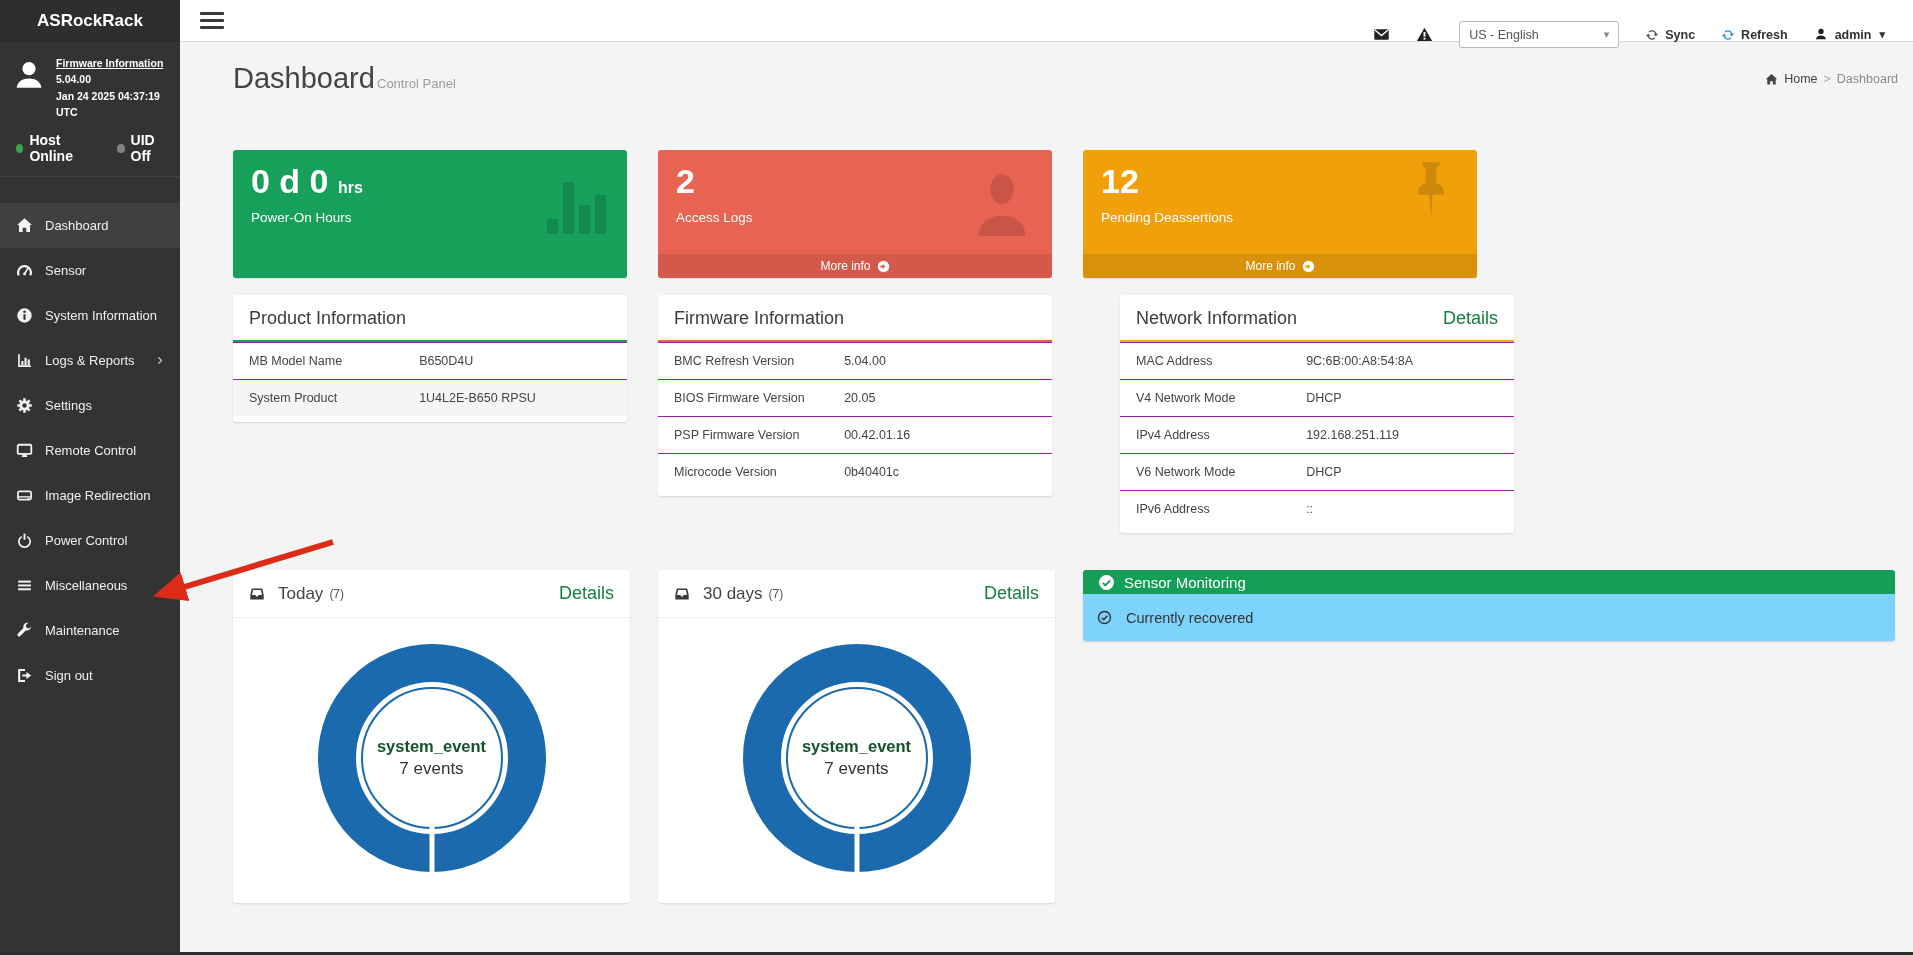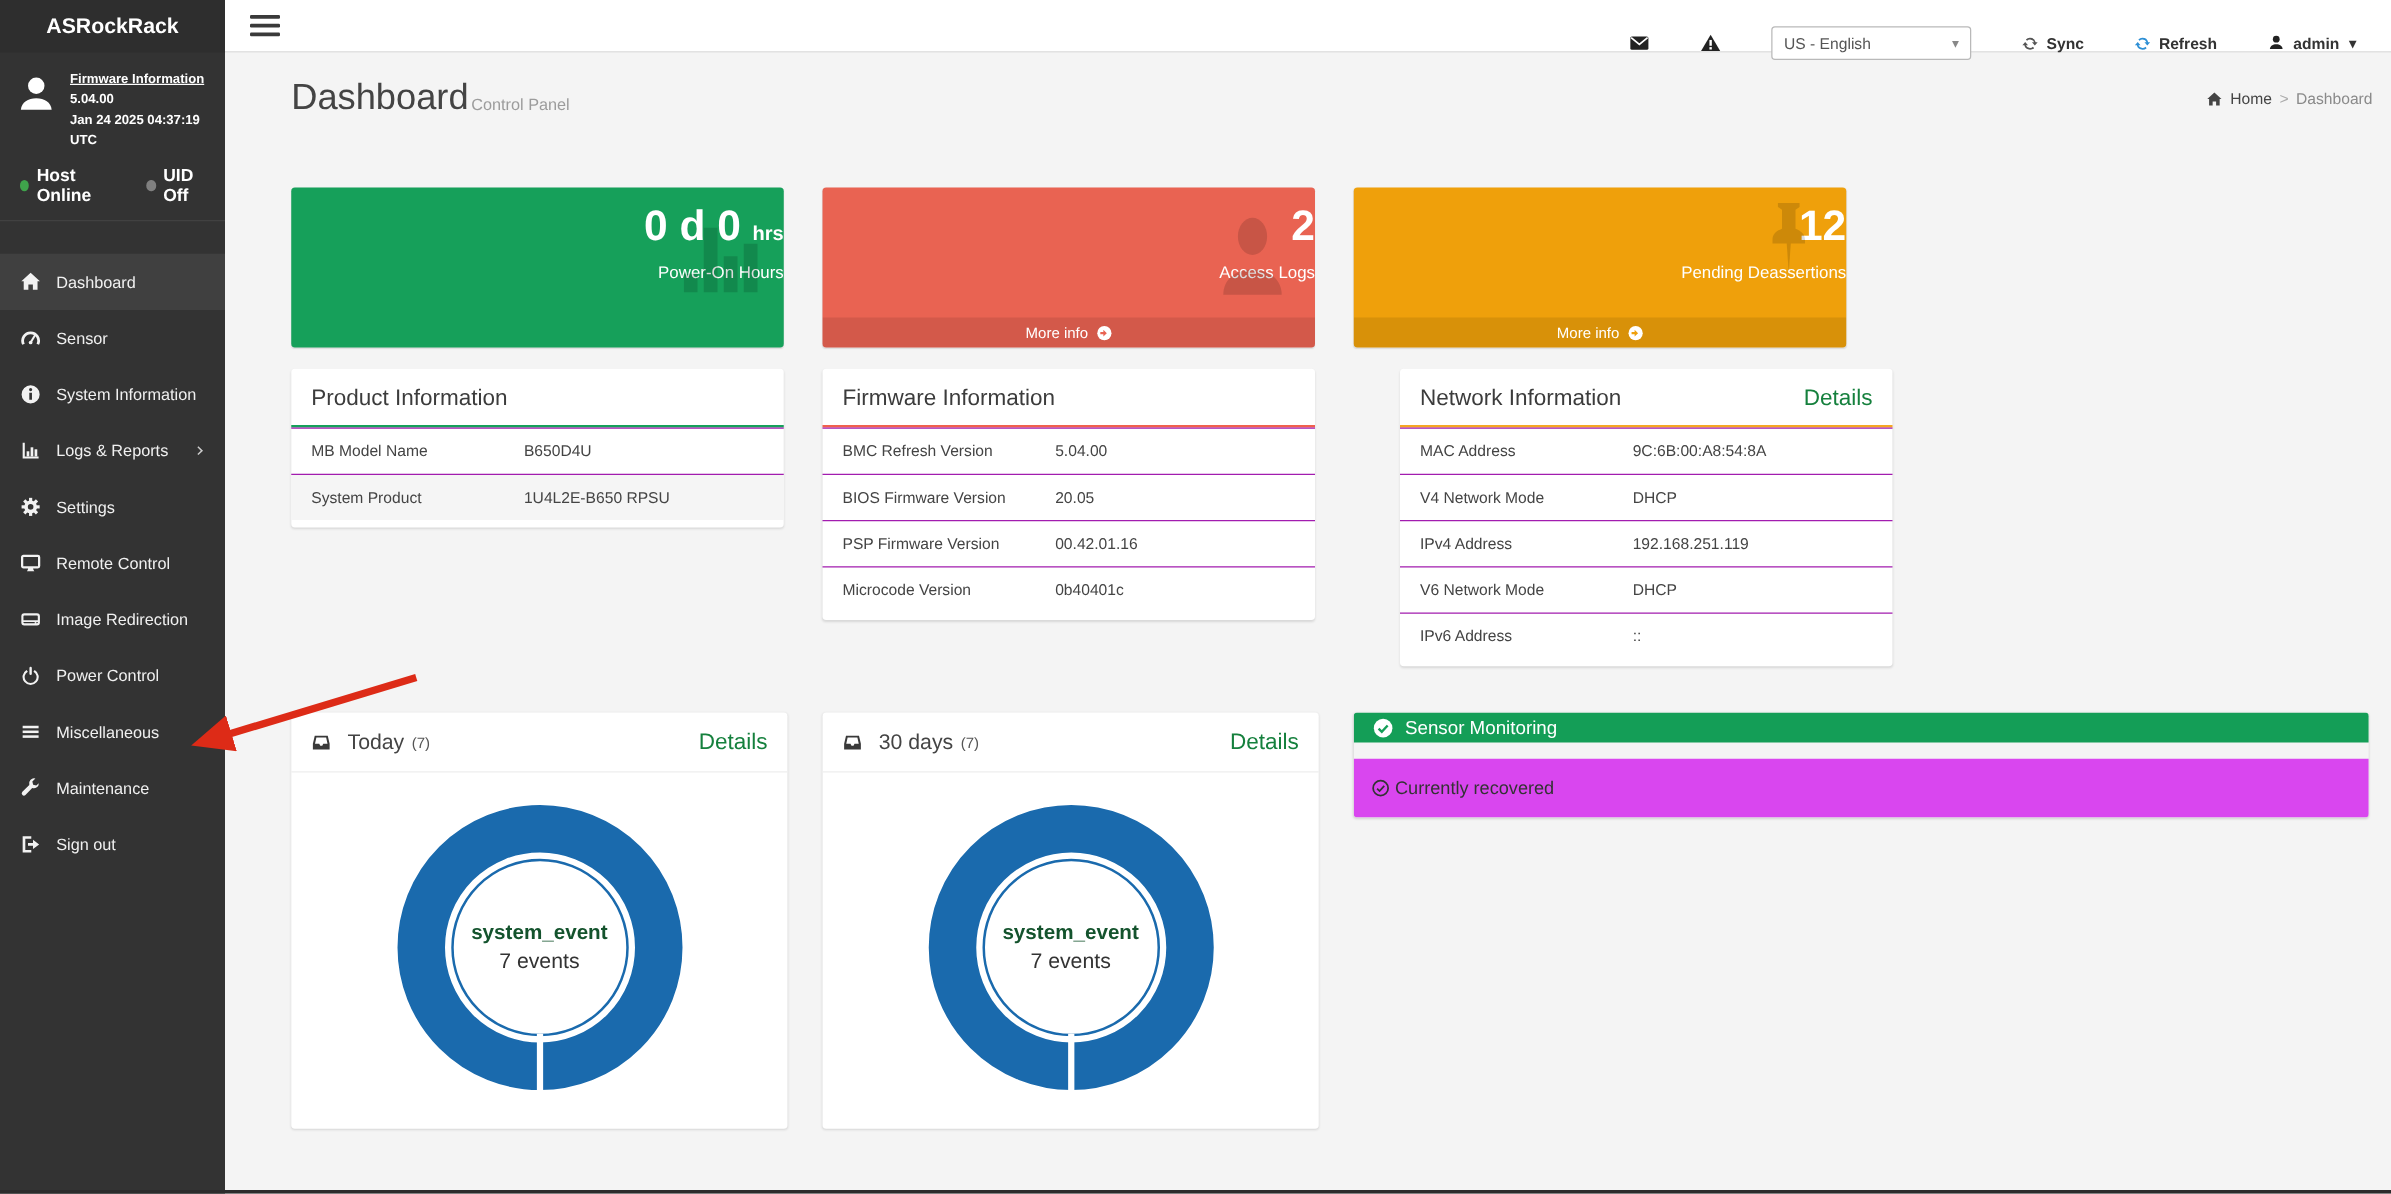--- a/index.html
+++ b/index.html
@@ -32,21 +32,21 @@
   .mi-icon svg { width:17px; height:17px; }
   .mi-label { margin-left:12px; }
   .chev { display:none; margin-left:auto; width:11px; height:11px; color:#ccc; }
   .chev svg { width:11px; height:11px; }
   .menu-item.has-chevron .chev { display:block; }
 
   
   .topbar { position:absolute; left:180px; top:0; right:0; height:42px; background:#fff; border-bottom:1px solid #d9d9d9; display:flex; align-items:center; z-index:4; }
   .hamburger { margin-left:20px; width:24px; display:flex; flex-direction:column; gap:4px; }
   .hamburger i { display:block; height:3px; background:#3a3a3a; border-radius:1px; }
-  .tb-right { margin-left:auto; display:flex; align-items:center; gap:40px; padding-right:28px;margin-top:28px; }
+  .tb-right { margin-left:auto; display:flex; align-items:center; gap:26px; padding-right:28px;margin-top:28px; }
   .tb-ic { width:17px; height:17px; color:#222; }
   .tb-ic svg { width:17px; height:17px; }
   .lang-select { width:160px; height:27px; border:1px solid #b9b9b9; border-radius:3px; background:#fff; display:flex; align-items:center; padding:0 9px; font-size:12.5px; color:#555; }
   .lang-select .caret { margin-left:auto; color:#888; font-size:11px; }
   .tb-btn { display:flex; align-items:center; gap:6px; font-size:12.5px; color:#333; font-weight:bold; }
   .tb-btn .ic { width:14px; height:14px; color:#555; }
   .tb-btn .ic svg { width:14px; height:14px; }
   .tb-btn .ic.blue { color:#2d8fd5; }
   .tb-btn .ic.user { width:15px; height:15px; color:#222; }
   .tb-btn .caret { color:#333; font-size:11px; margin-left:2px; }
@@ -56,21 +56,21 @@
   .page-title { position:absolute; left:53px; top:20px; font-size:29px; font-weight:400; color:#444; }
   .page-subtitle { position:absolute; left:197px; top:34px; font-size:13px; color:#9c9c9c; }
   .breadcrumb { position:absolute; top:30px; right:15px; display:flex; align-items:center; gap:6px; font-size:12.5px; color:#555; }
   .breadcrumb .ic { width:13px; height:13px; color:#444; }
   .breadcrumb .ic svg { width:13px; height:13px; }
   .breadcrumb a { color:#444; text-decoration:none; }
   .bc-sep { color:#aaa; }
   .bc-cur { color:#8a8a8a; }
 
   
-  .stat-card { position:absolute; top:108px; width:394px; height:128px; border-radius:3px; color:#fff; overflow:hidden; box-shadow:0 1px 1px rgba(0,0,0,0.1);text-align:right; }
+  .stat-card { position:absolute; top:108px; width:394px; height:128px; border-radius:3px; color:#fff; overflow:hidden; box-shadow:0 1px 1px rgba(0,0,0,0.1); }
   .stat-card.c0 { left:53px;  background:#16a05a; }
   .stat-card.c1 { left:478px; background:#e96352; }
   .stat-card.c2 { left:903px; background:#efa00b; }
   .sc-num { padding:13px 0 0 18px; font-size:34px; font-weight:bold; line-height:1.1; }
   .sc-num small { font-size:16px; font-weight:bold; }
   .sc-label { padding:10px 0 0 18px; font-size:13.5px; }
   .sc-art { position:absolute; color:rgba(0,0,0,0.14); }
   .sc-art.bars   { right:20px; top:32px; }
   .sc-art.person { right:16px; top:22px; }
   .sc-art.pin    { right:20px; top:12px; }
@@ -111,21 +111,21 @@
   .donut-center { position:absolute; inset:0; display:flex; flex-direction:column; align-items:center; justify-content:center; }
   .dc-name { font-size:16.5px; font-weight:bold; color:#14532d; }
   .dc-sub { font-size:17px; color:#333; margin-top:3px; }
 
   
   .sensor-panel { position:absolute; top:528px; left:903px; width:812px; border-radius:3px; overflow:hidden; box-shadow:0 1px 2px rgba(0,0,0,0.15); }
   .sp-head { height:24px; background:#149e57; color:#fff; display:flex; align-items:center; padding:0 15px; gap:9px; font-size:15px; }
   .sp-head .ic { width:17px; height:17px; }
   .sp-head .ic svg { width:17px; height:17px; }
   .sp-band { height:53px; background:#1ebd60; color:#fff; font-size:12px; font-weight:bold; display:flex; align-items:center; justify-content:center; }
-  .sp-row { height:47px; background:#d946ef; color:#333; display:flex; align-items:center; padding:0 14px; gap:4px; font-size:14.5px;margin-top:13px; }
+  .sp-row { height:47px; background:#7dd3fc; color:#333; display:flex; align-items:center; padding:0 14px; gap:14px; font-size:14.5px; }
   .sp-row .ic { width:15px; height:15px; color:#333; }
   .sp-row .ic svg { width:15px; height:15px; }
 
   
   .annotation-arrow { position:absolute; left:115px; top:528px; z-index:50; pointer-events:none; }
 
   .bottom-edge { position:absolute; left:0; right:0; bottom:0; height:3px; background:#2c2c2c; z-index:60; }
 </style>
 </head>
 <body>

